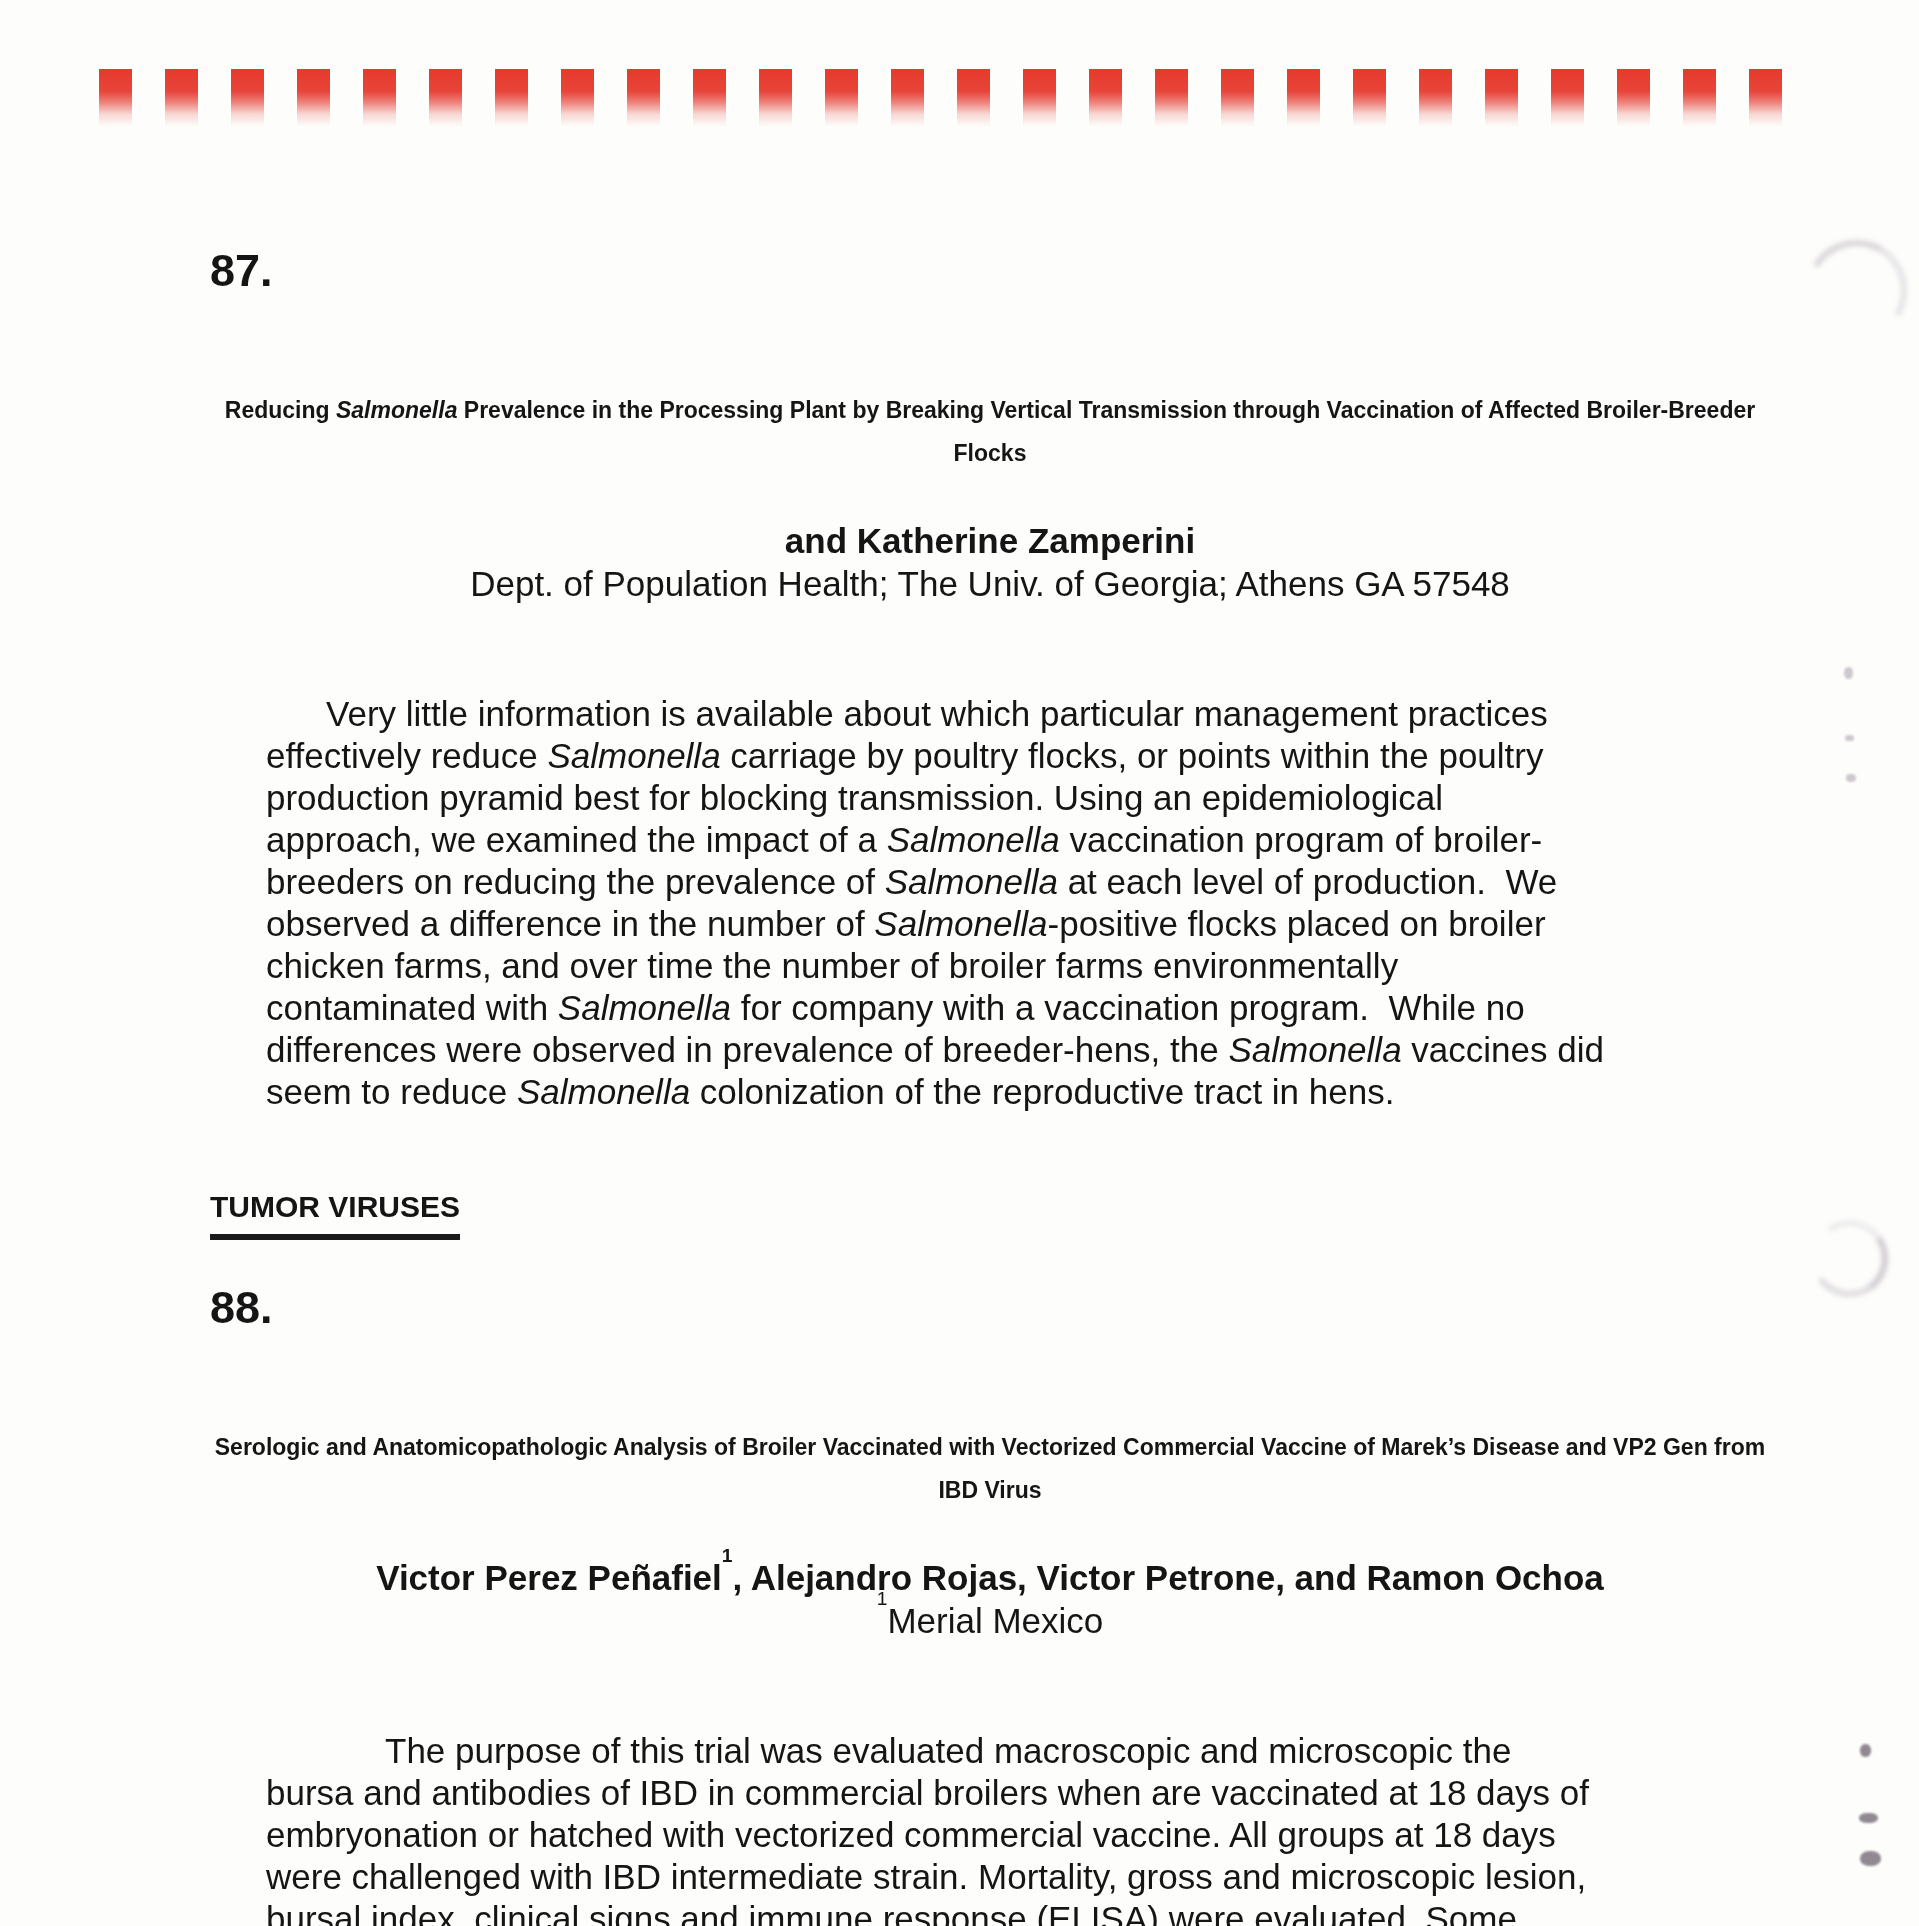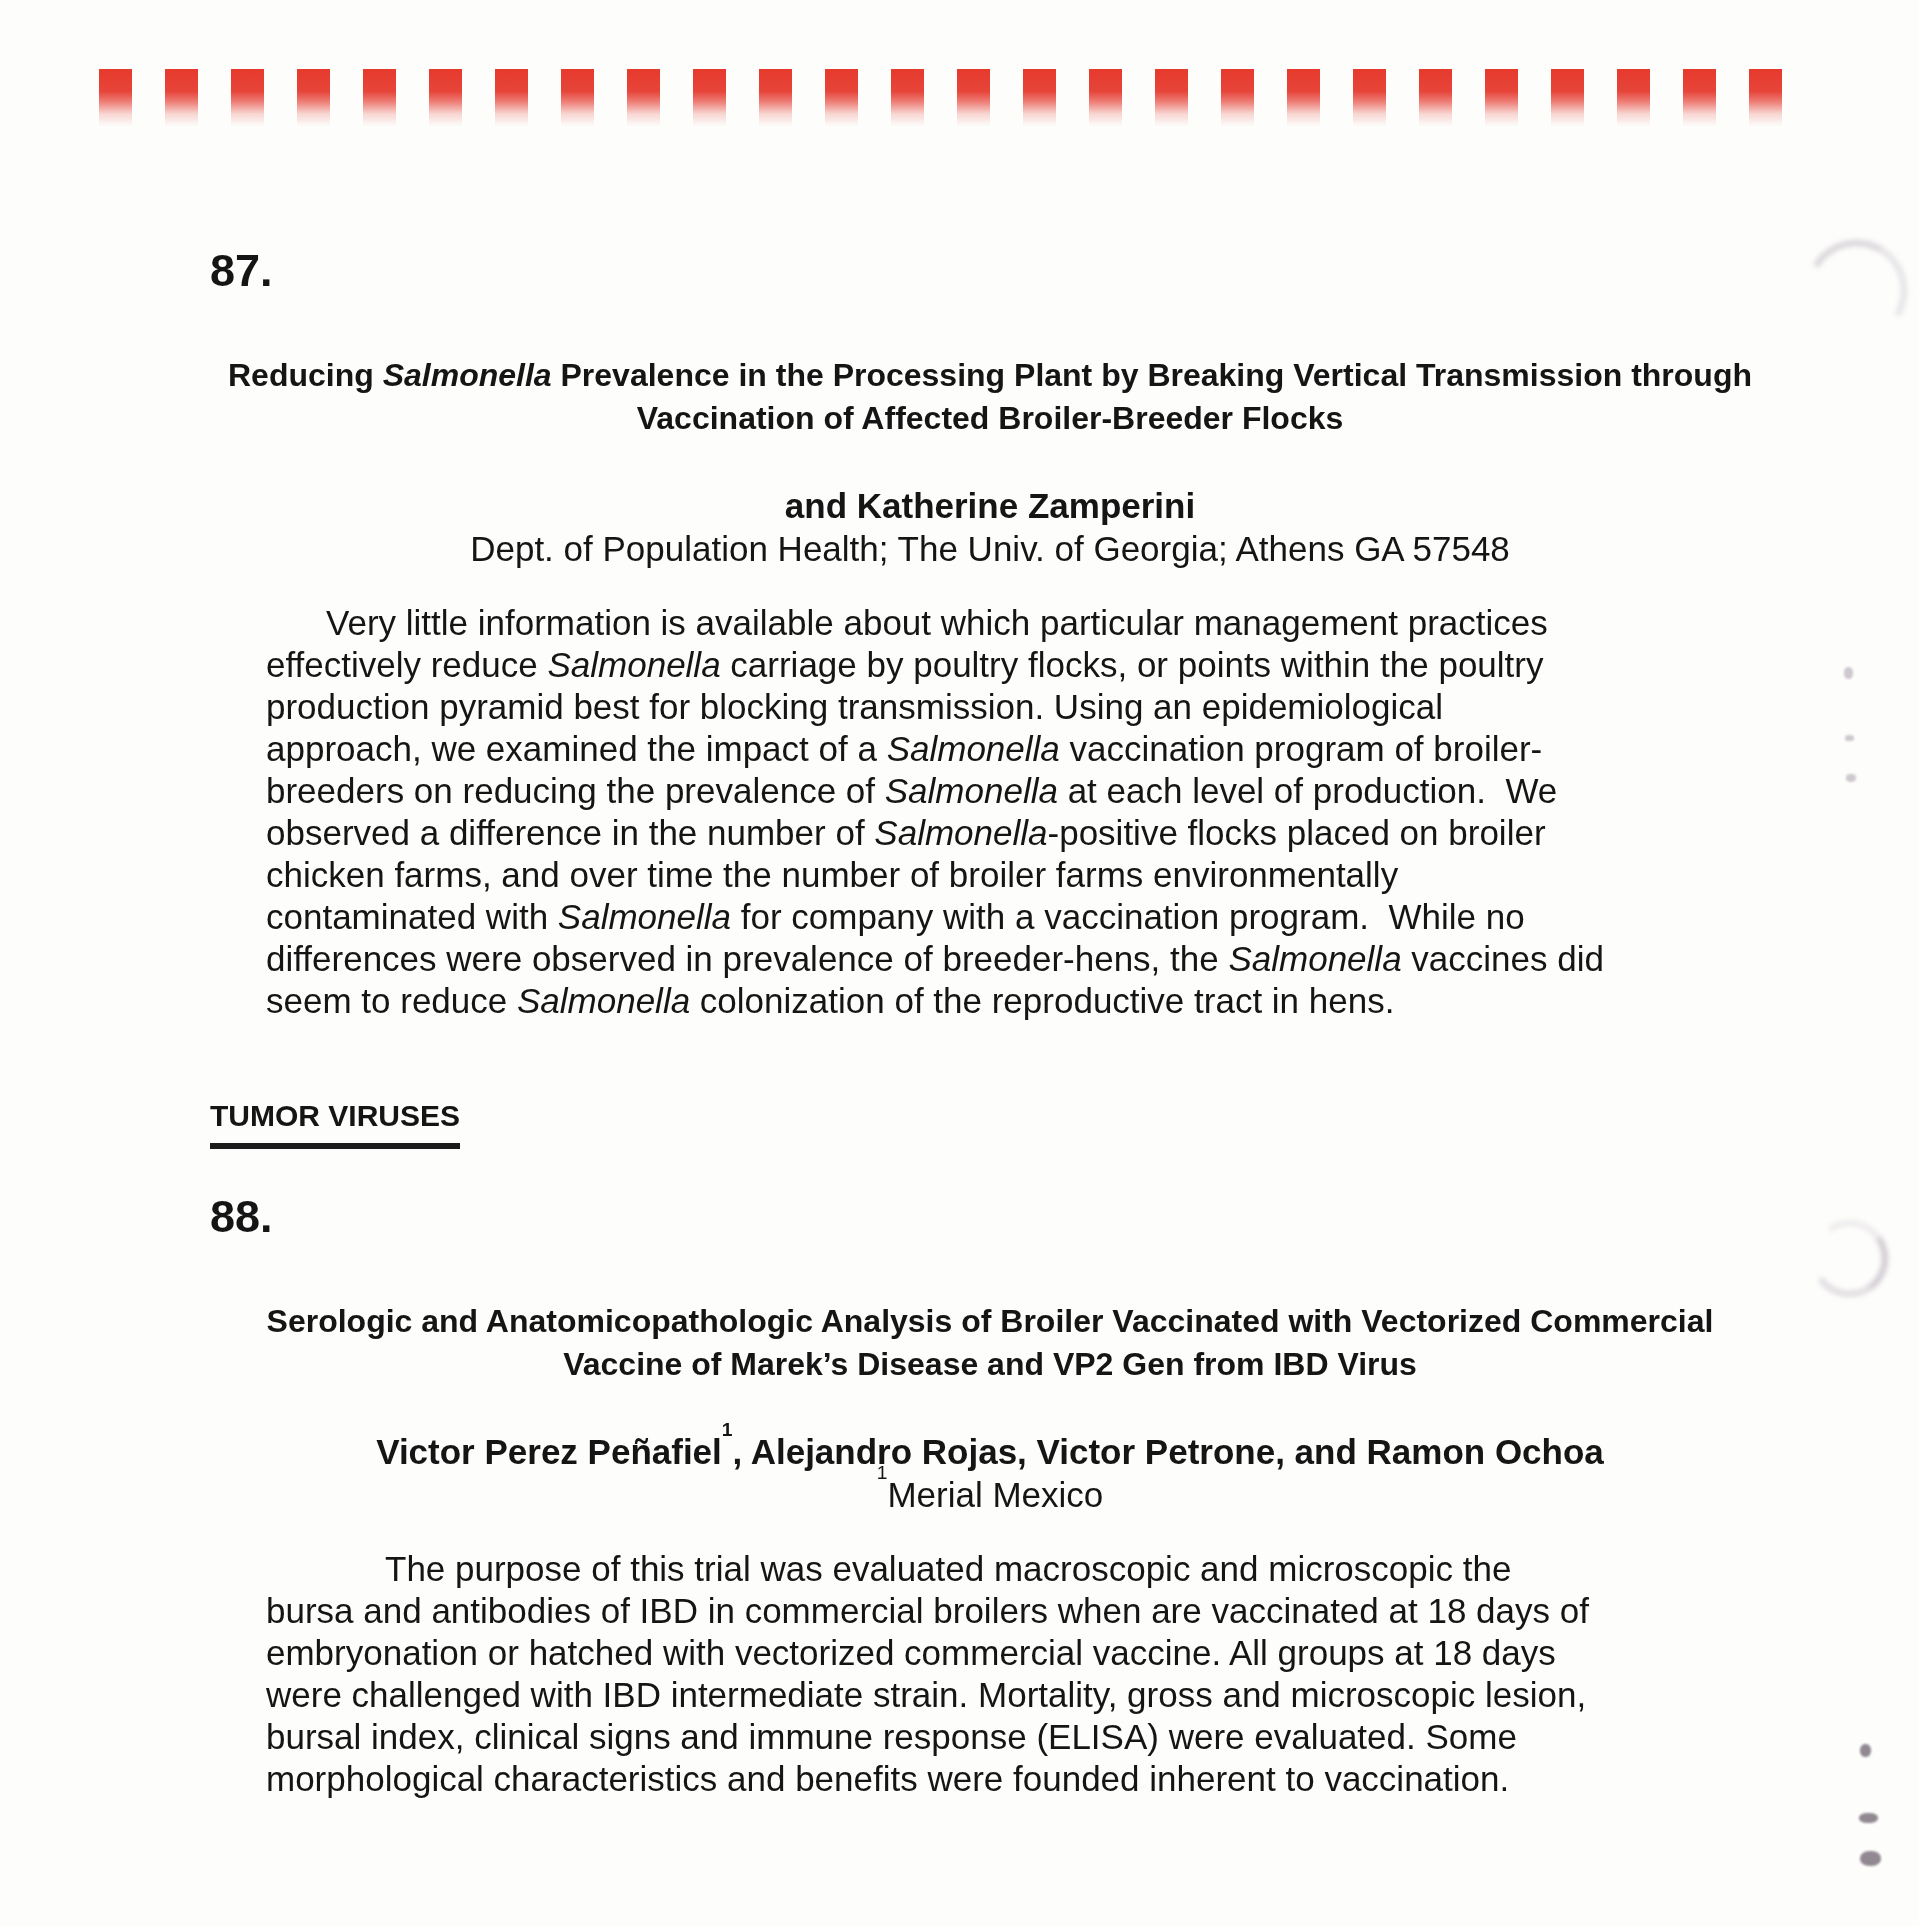--- a/index.html
+++ b/index.html
@@ -39,36 +39,36 @@
     left: 210px;
     top: 248px;
     width: 1560px;
   }
   .abstract-number {
     font-weight: bold;
     font-size: 45px;
     line-height: 45px;
   }
   .abstract-title {
-    margin: 61px 0 0 0;
+    margin: 96px 0 0 0;
     font-weight: bold;
-    font-size: 32px;
+    font-size: 23px;
     line-height: 43px;
     text-align: center;
   }
   .authors-block {
     margin-top: 44px;
     text-align: center;
     font-size: 35px;
     line-height: 43px;
   }
   .authors-line { font-weight: bold; }
   .affiliation { font-weight: normal; }
   .body-text {
-    margin: 32px 0 0 56px;
+    margin: 88px 0 0 56px;
     width: 1341px;
     font-size: 35px;
     line-height: 42px;
     white-space: pre-wrap;
   }
   .indent-1 { text-indent: 60px; }
   .indent-2 { text-indent: 119px; }
 
   .section-heading {
     margin: 70px 0 0 0;

